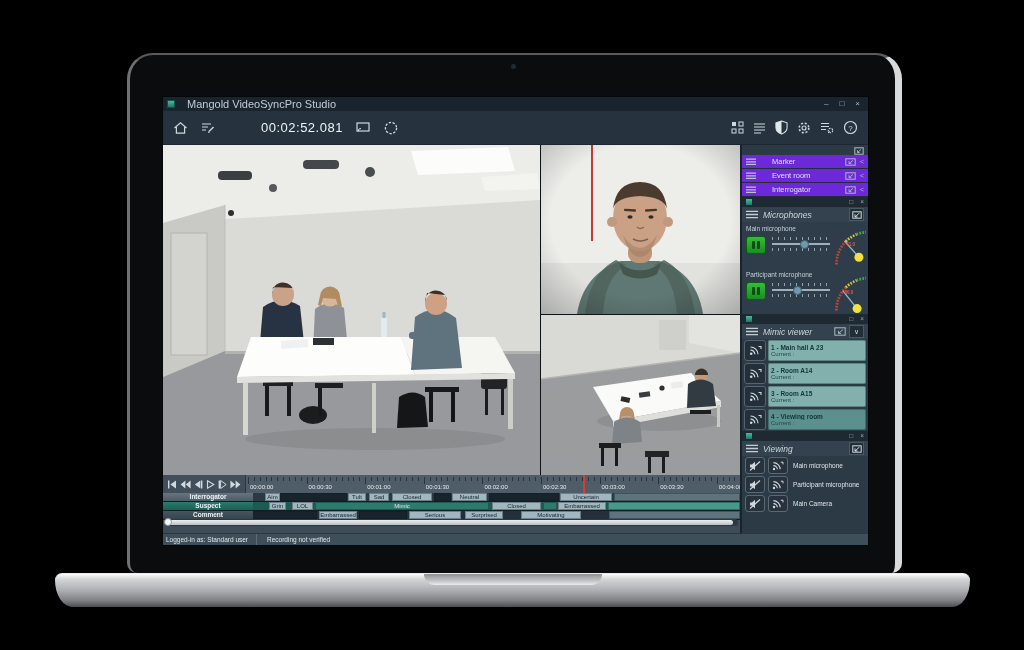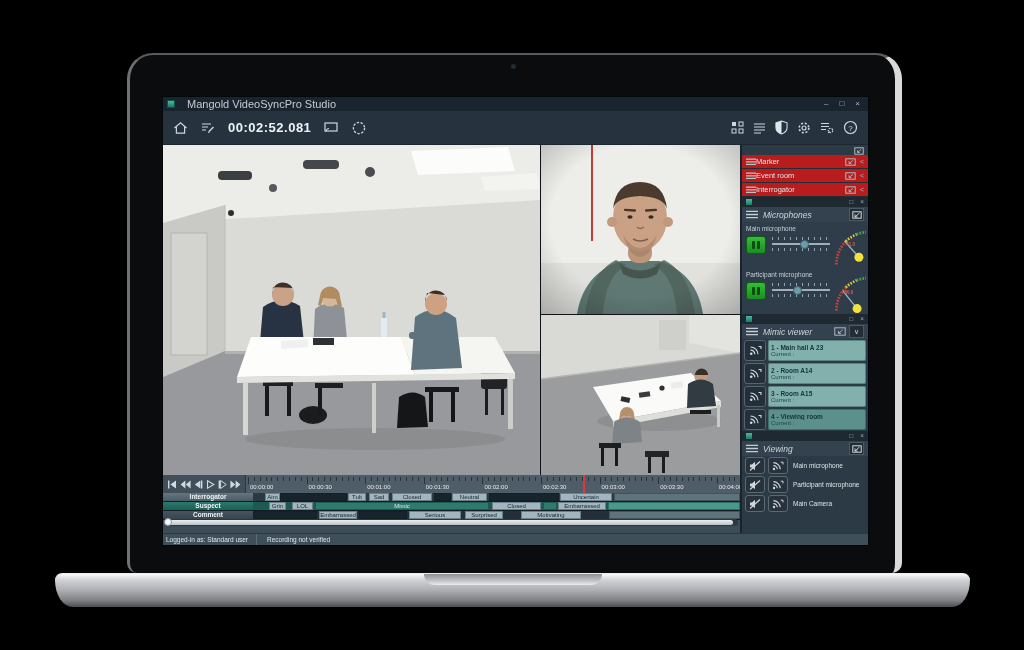--- a/index.html
+++ b/index.html
@@ -19,21 +19,21 @@
 
   
   .app{position:absolute;left:33px;top:42px;width:705px;height:448px;background:#26333f;box-shadow:0 0 0 1px #05080b;}
   .titlebar{height:14px;background:#1a242e;display:flex;align-items:center;padding:0 4px;gap:4px;}
   .app-ico{width:8px;height:8px;background:linear-gradient(#49b9a0,#1d7a66);border:1px solid #0f5547;box-sizing:border-box;}
   .title-text{font-size:11px;color:#c2cbd3;padding-left:8px;}
   .win-controls{margin-left:auto;display:flex;gap:11px;color:#aeb8c0;font-size:8px;line-height:14px;padding-right:4px;}
   .win-controls span{cursor:default;}
 
   .toolbar{height:34px;background:#26333f;display:flex;align-items:center;padding:0 10px;gap:13px;border-bottom:1px solid #1b2630;box-sizing:border-box;}
-  .timecode{font-size:13px;font-weight:bold;color:#eef3f6;letter-spacing:.5px;}
+  .timecode{font-size:13px;font-weight:normal;color:#eef3f6;letter-spacing:.5px;margin-left:33px;}
   .tb-right{margin-left:auto;display:flex;gap:9px;align-items:center;}
   .icon{display:inline-flex;align-items:center;justify-content:center;}
   .icon svg{display:block;}
 
   .body{position:relative;height:388px;display:flex;}
   .statusbar{height:12px;background:#3f4f5a;display:flex;align-items:center;font-size:6.5px;color:#dde5ea;border-top:1px solid #2a3741;box-sizing:border-box;}
   .status-user{width:90px;padding-left:3px;border-right:1px solid #5c6d78;height:100%;display:flex;align-items:center;}
   .status-rec{padding-left:10px;}
 
   
@@ -67,21 +67,21 @@
   .seg.dark{background:#17242c;}
   .seg.teal{background:#2d7a6e;color:#d7e9e5;}
   .seg.teal-bright{background:#47998c;}
   .scrollbar{position:absolute;left:2px;top:44px;width:573px;height:7px;background:#2c3942;border-radius:4px;}
   .scroll-thumb{position:absolute;left:1px;top:1px;width:99%;height:5px;background:linear-gradient(#eef1f3,#b7c0c6);border-radius:3px;}
   .scroll-knob{position:absolute;left:-1px;top:-1px;width:8px;height:8px;border-radius:50%;background:#f4f7f8;border:1px solid #8a979e;box-sizing:border-box;}
 
   
   .sidebar{width:128px;background:#2c3a45;border-left:2px solid #19232b;position:relative;color:#d8dfe4;box-sizing:border-box;}
   .float-strip{height:9px;display:flex;justify-content:flex-end;align-items:center;padding:1px 4px 0 0;}
-  .dock-panel{height:14px;background:#b91c1c;border-bottom:1px solid #222d35;display:flex;align-items:center;padding:0 4px;gap:0;box-sizing:border-box;}
+  .dock-panel{height:14px;background:#6d28d9;border-bottom:1px solid #222d35;display:flex;align-items:center;padding:0 4px;gap:16px;box-sizing:border-box;}
   .dock-label{font-size:7.5px;color:#dde4e9;}
   .dock-right{margin-left:auto;display:flex;align-items:center;gap:4px;}
   .chev{font-size:7px;color:#aeb9c1;}
   .mini-bar{height:10px;background:#1e2932;display:flex;align-items:center;padding:0 4px;gap:3px;box-sizing:border-box;}
   .mini-ico{width:6px;height:6px;background:linear-gradient(#49b9a0,#1d7a66);}
   .mini-controls{margin-left:auto;display:flex;gap:7px;font-size:6.5px;color:#9fabb4;line-height:10px;}
   .panel-header{height:15px;display:flex;align-items:center;gap:5px;padding:0 4px;background:#33424e;box-sizing:border-box;}
   .header-label{font-size:8.5px;color:#ccd6dc;font-style:italic;}
   .header-right{margin-left:auto;display:flex;align-items:center;gap:3px;}
   .dd-box{width:15px;height:13px;background:#222d36;border:1px solid #4a5a64;display:flex;align-items:center;justify-content:center;color:#cfd9df;font-size:7px;box-sizing:border-box;}

